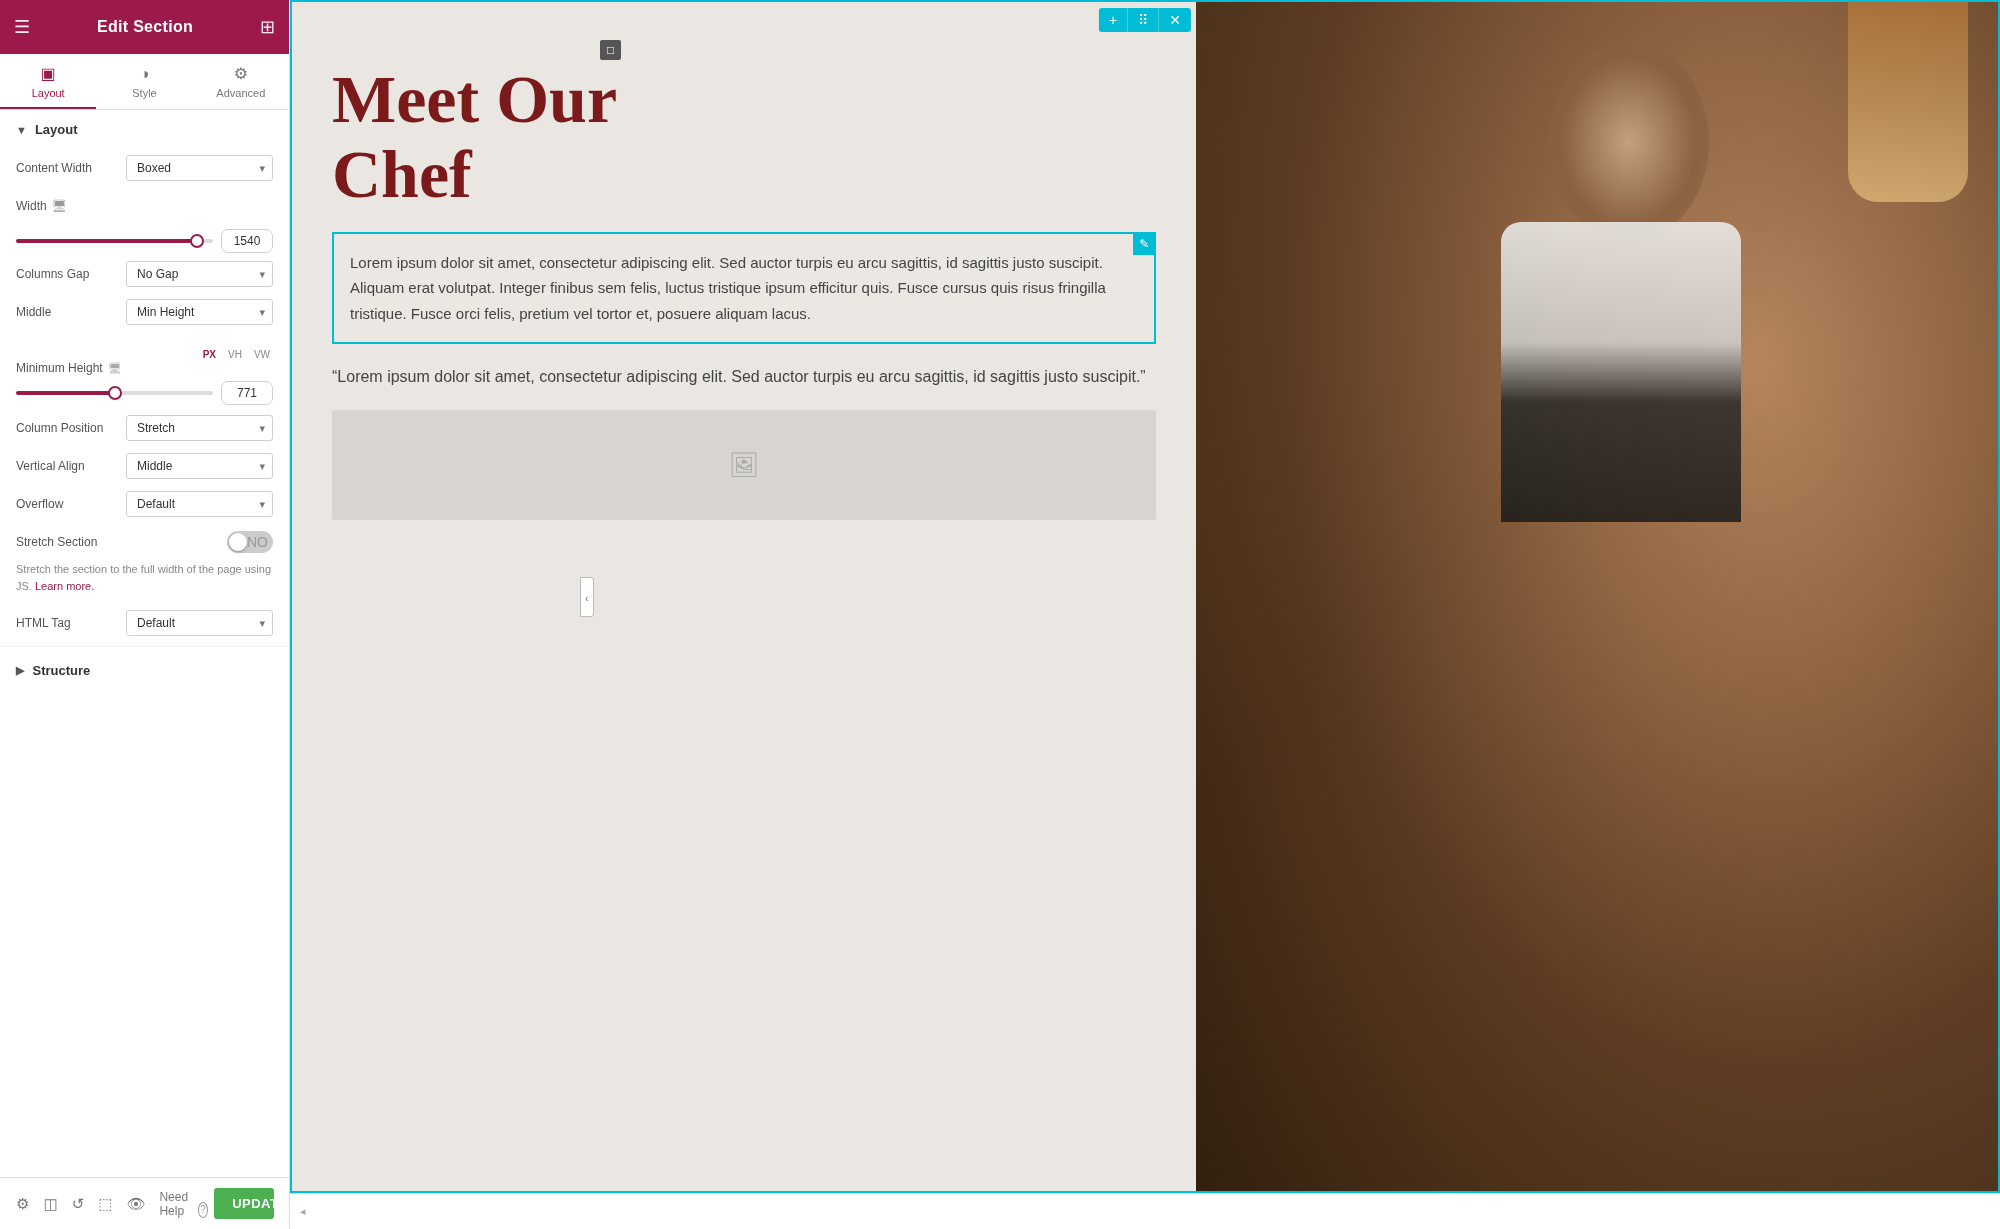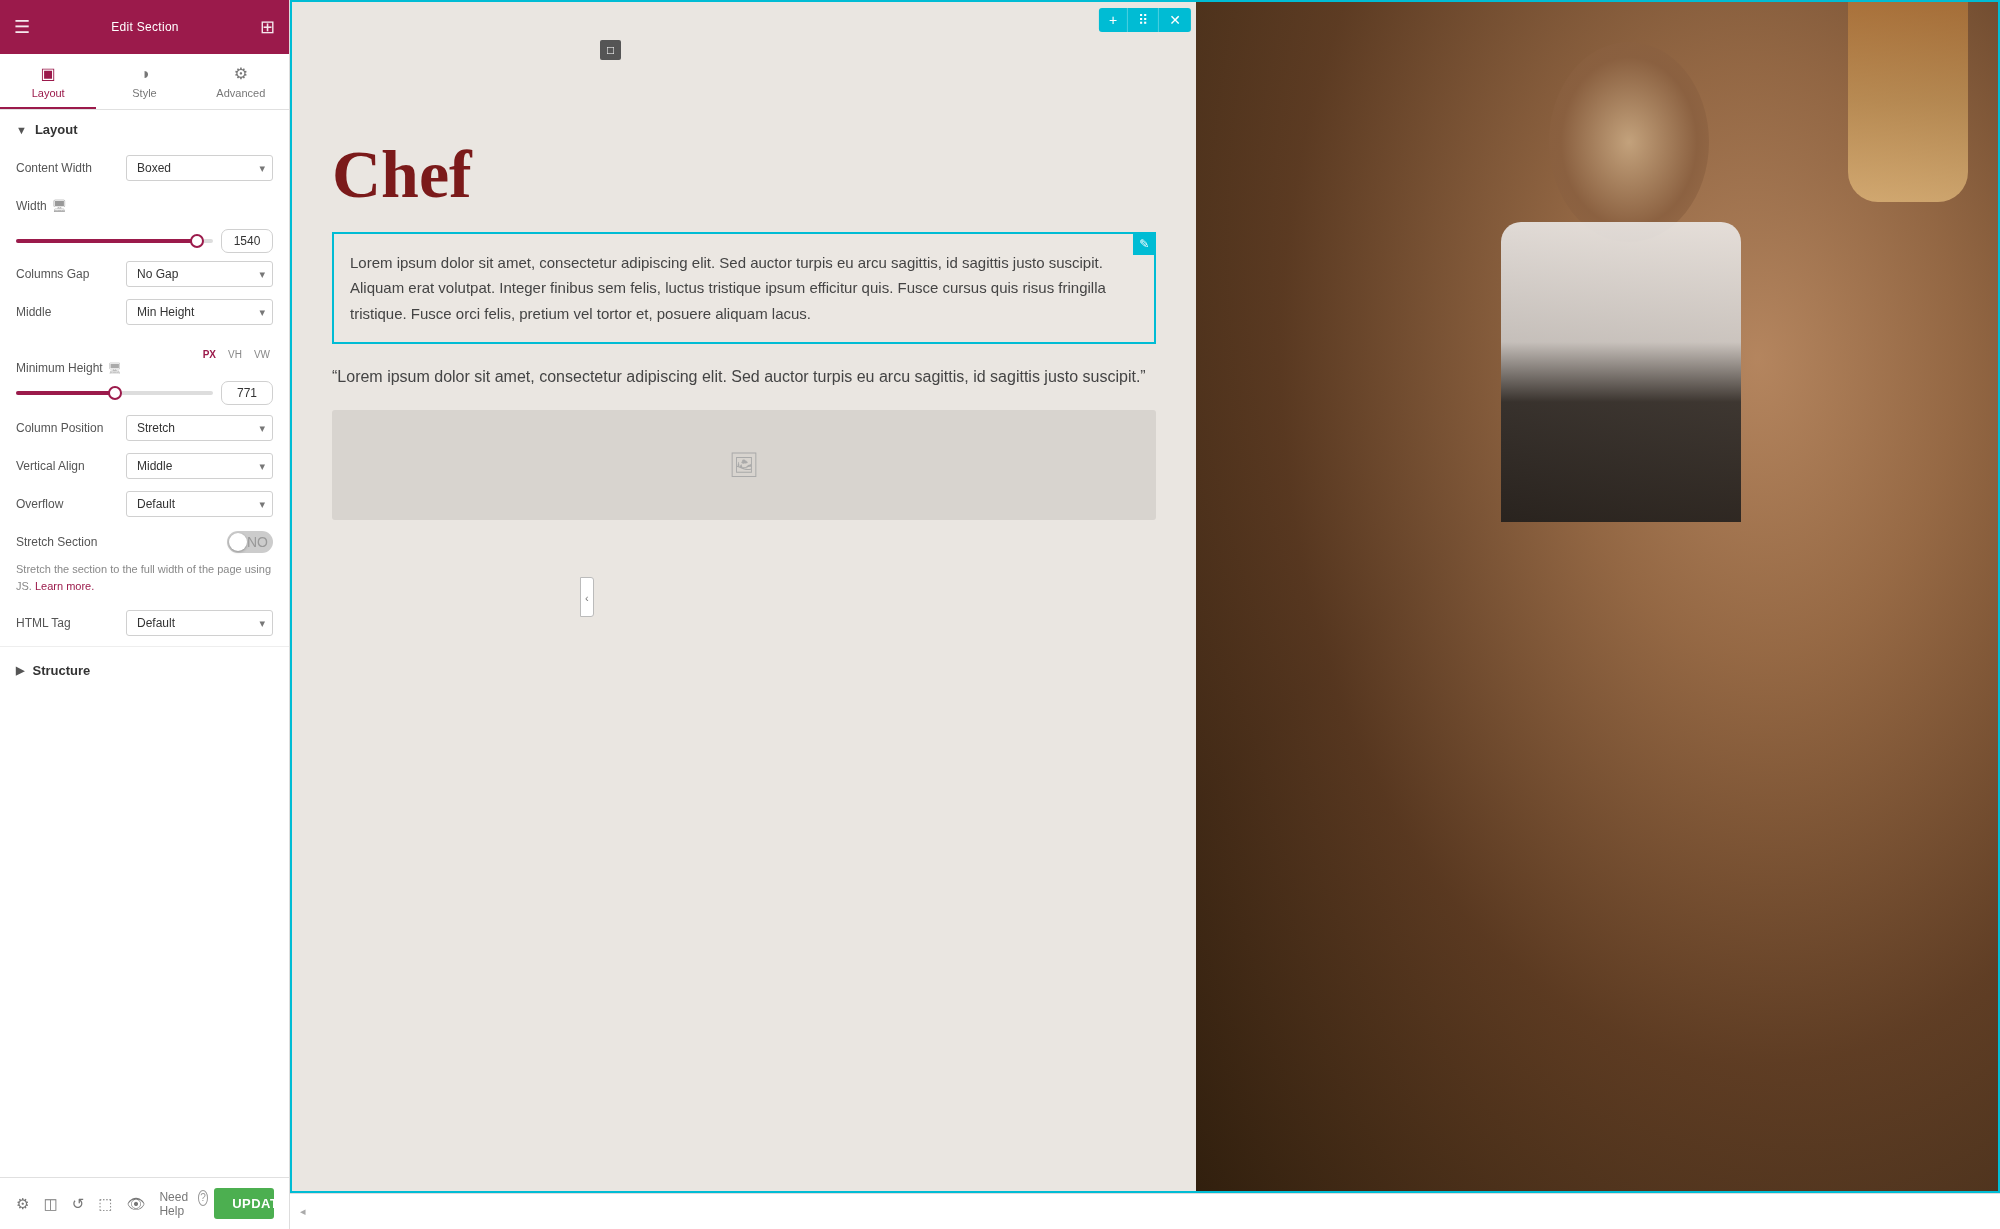--- a/index.html
+++ b/index.html
@@ -21,22 +21,22 @@
       background: #9b1a4b;
       color: #fff;
       display: flex;
       align-items: center;
       justify-content: space-between;
       padding: 0 14px;
       height: 54px;
       flex-shrink: 0;
     }
     .panel-header-title {
-      font-size: 12px;
-      font-weight: 400;
+      font-size: 16px;
+      font-weight: 700;
       letter-spacing: 0.3px;
     }
     .hamburger-icon, .grid-icon {
       cursor: pointer;
       font-size: 18px;
       color: #fff;
       opacity: 0.9;
     }
 
     
@@ -315,21 +315,21 @@
       font-size: 13px;
       font-weight: 600;
       border: none;
       cursor: pointer;
       letter-spacing: 0.5px;
     }
     .need-help {
       font-size: 12px;
       color: #777;
       display: flex;
-      align-items: flex-start;
+      align-items: flex-end;
       gap: 4px;
       cursor: pointer;
     }
     .help-icon {
       width: 16px; height: 16px;
       border: 1.5px solid #999;
       border-radius: 50%;
       display: flex; align-items: center; justify-content: center;
       font-size: 10px; color: #999;
     }
@@ -703,21 +703,21 @@
 
       <div class="canvas-left">
 
         <div style="position:absolute;left:290px;top:50%;transform:translateY(-50%);background:#fff;border:1px solid #bbb;border-radius:0 3px 3px 0;padding:10px 4px;cursor:pointer;z-index:5;">
           <span style="font-size:11px;color:#777;">‹</span>
         </div>
 
         <div style="position:absolute;left:310px;top:40px;background:#555;color:#fff;padding:3px 7px;font-size:12px;border-radius:2px;z-index:5;">□</div>
 
         <div class="chef-title">
-          <br>
+          <span>Meet Our</span><br>
           <span>Chef</span>
         </div>
 
         <div class="text-block-selected">
           <div class="text-block-edit-icon">✎</div>
           <p>Lorem ipsum dolor sit amet, consectetur adipiscing elit. Sed auctor turpis eu arcu sagittis, id sagittis justo suscipit. Aliquam erat volutpat. Integer finibus sem felis, luctus tristique ipsum efficitur quis. Fusce cursus quis risus fringilla tristique. Fusce orci felis, pretium vel tortor et, posuere aliquam lacus.</p>
         </div>
 
         <div class="quote-block">
           <p>“Lorem ipsum dolor sit amet, consectetur adipiscing elit. Sed auctor turpis eu arcu sagittis, id sagittis justo suscipit.”</p>

